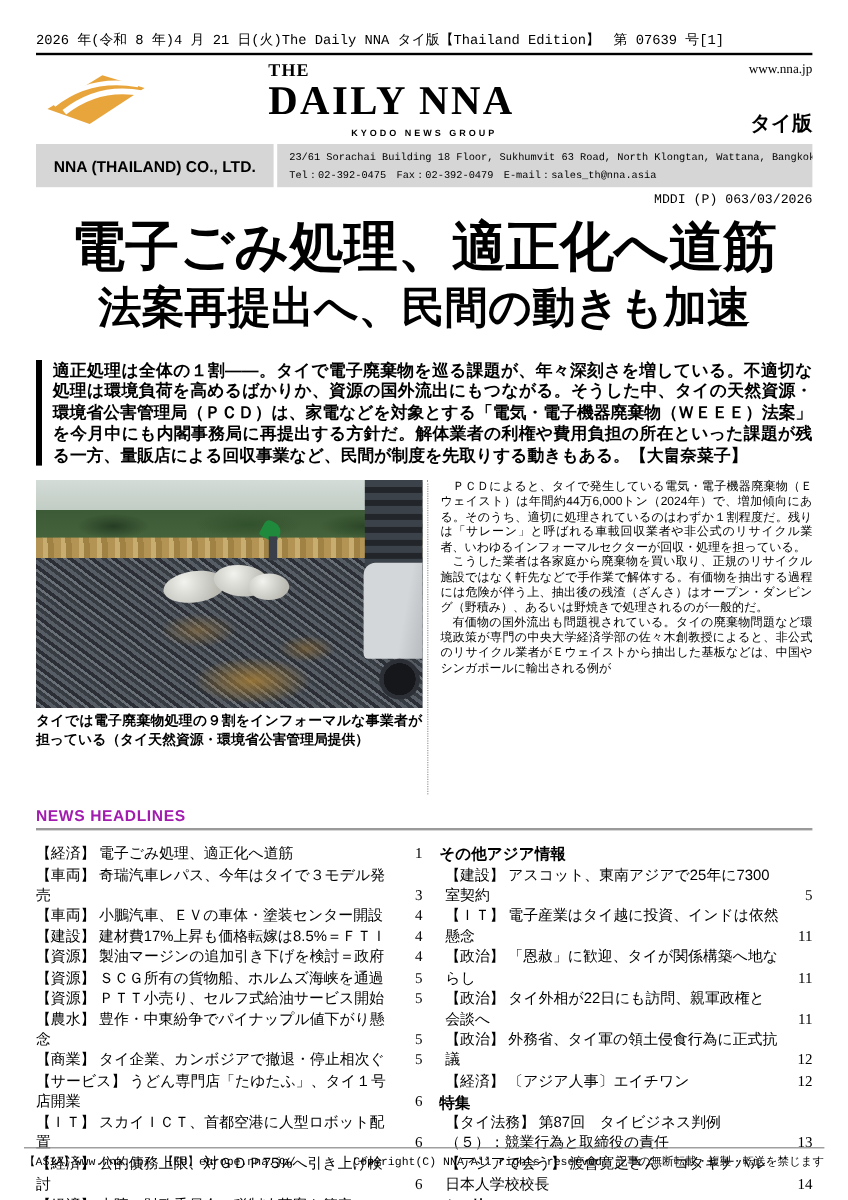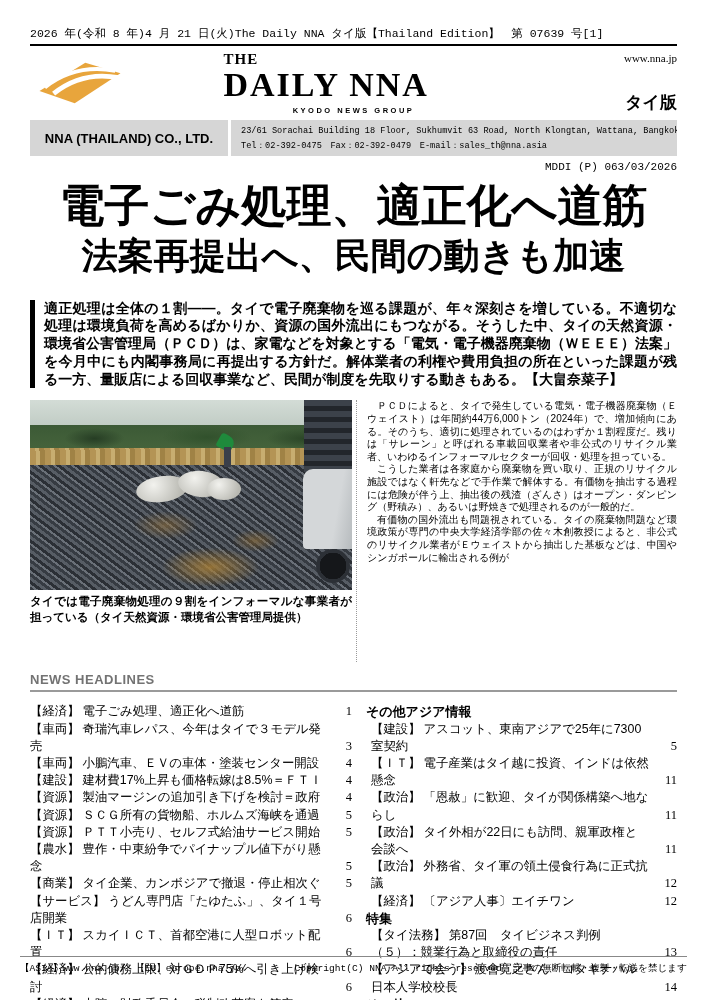--- a/index.html
+++ b/index.html
@@ -75,21 +75,21 @@
   .ph-rack{position:absolute; right:0; top:0; width:15%; height:52%;
     background:repeating-linear-gradient(0deg,#22262b 0 5px,#3c424a 5px 11px),
                repeating-linear-gradient(90deg,rgba(0,0,0,.45) 0 3px,rgba(255,255,255,.06) 3px 12px);}
   .ph-truck{position:absolute; right:-6px; top:36%; width:17%; height:42%;
     background:linear-gradient(100deg,#d4d7d9 60%,#aeb3b6); border-radius:10px 4px 4px 4px;}
   .ph-wheel{position:absolute; right:2px; bottom:4%; width:34px; height:34px; background:radial-gradient(circle,#15171a 55%,#2c3036 56%); border-radius:50%;}
   .photo-caption{font-size:11.5px; font-weight:bold; line-height:1.35; margin-top:4px; text-align:justify;}
 
   
   .nh-section{margin-top:10px;}
-  .nh-title{font-size:13px; font-weight:bold; color:#737373; letter-spacing:.5px;
+  .nh-title{font-size:13px; font-weight:bold; color:#a21caf; letter-spacing:.5px;
     border-bottom:2px solid #9a9a9a; padding-bottom:3px;}
   .nh-cols{display:flex; margin-top:11px;}
   .nh-left{width:322px;}
   .nh-right{flex:1; margin-left:14px;}
   .hl-row{display:flex; font-size:12.4px; line-height:17.2px;}
   .hl-text{flex:1; padding-right:6px;}
   .hl-label{margin-right:3px;}
   .hl-page{width:22px; text-align:right; align-self:flex-end;
     font-family:"Liberation Serif","DejaVu Serif",serif; font-size:12.5px;}
   .hl-indent .hl-text{padding-left:5px;}

